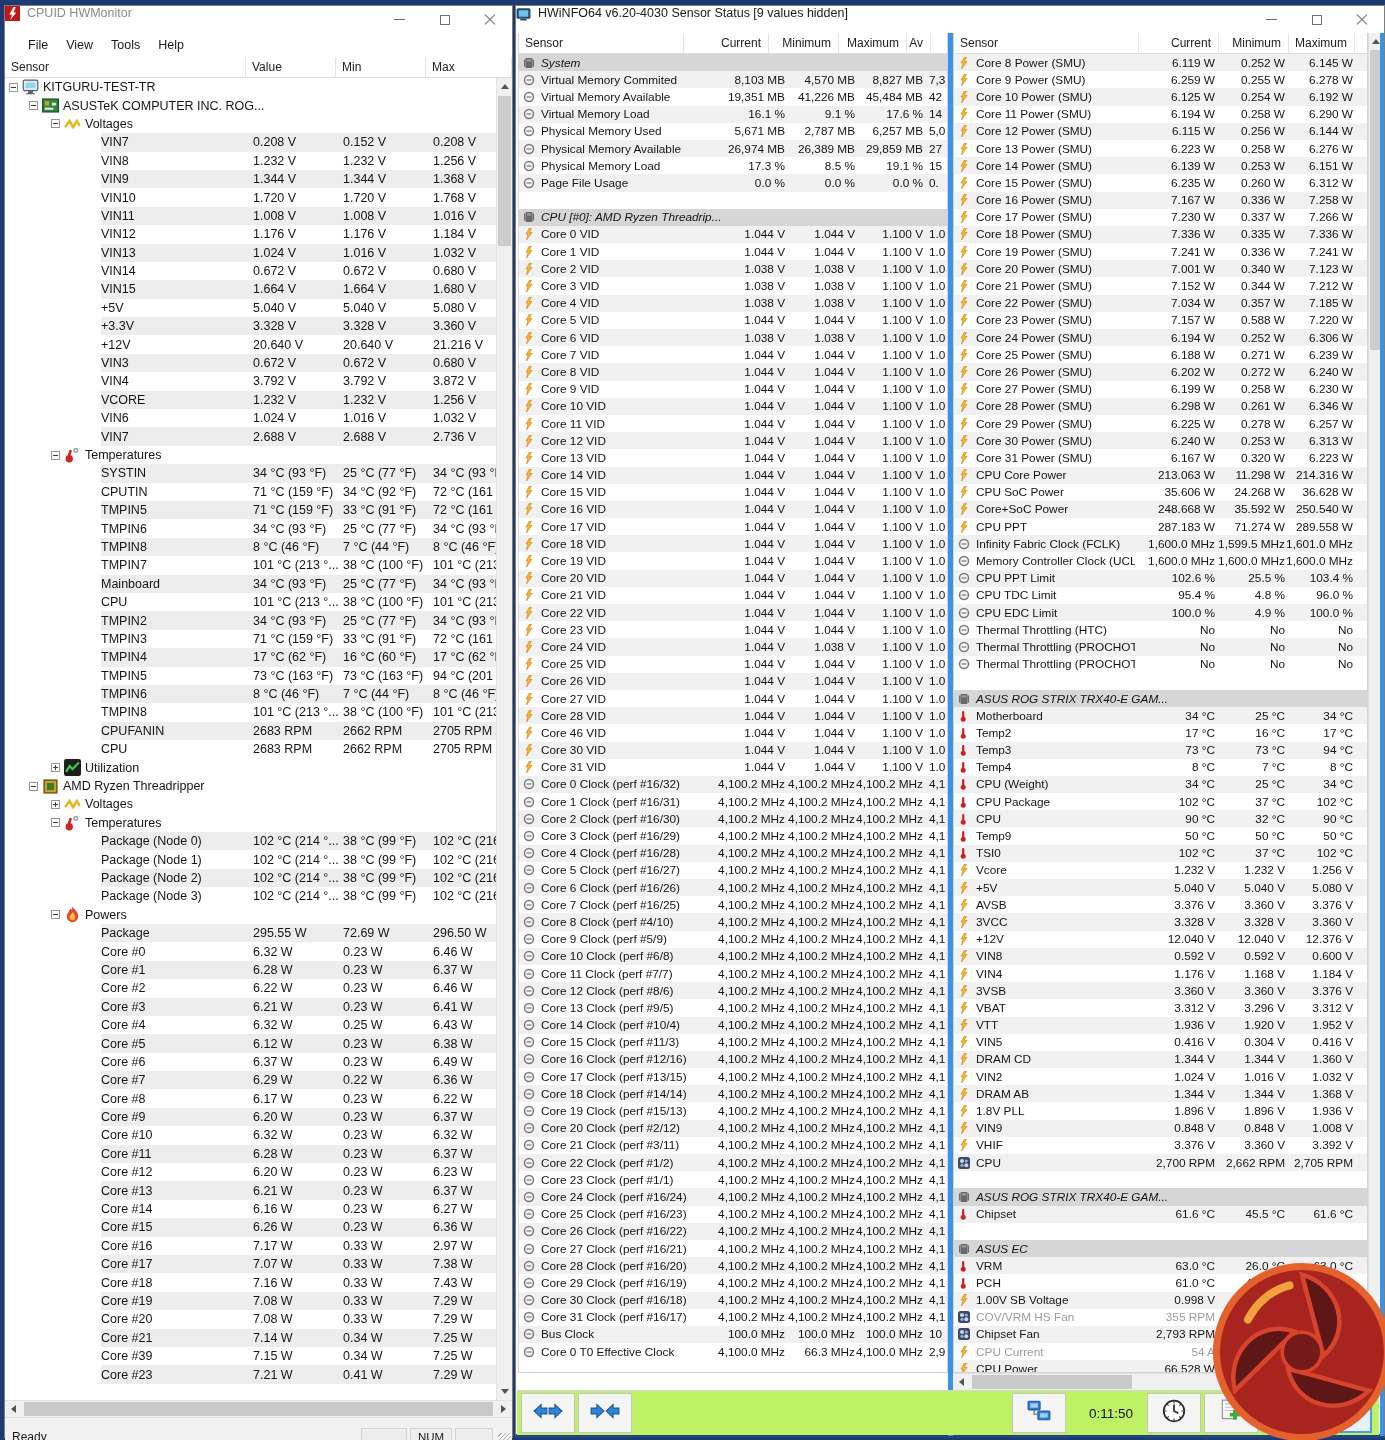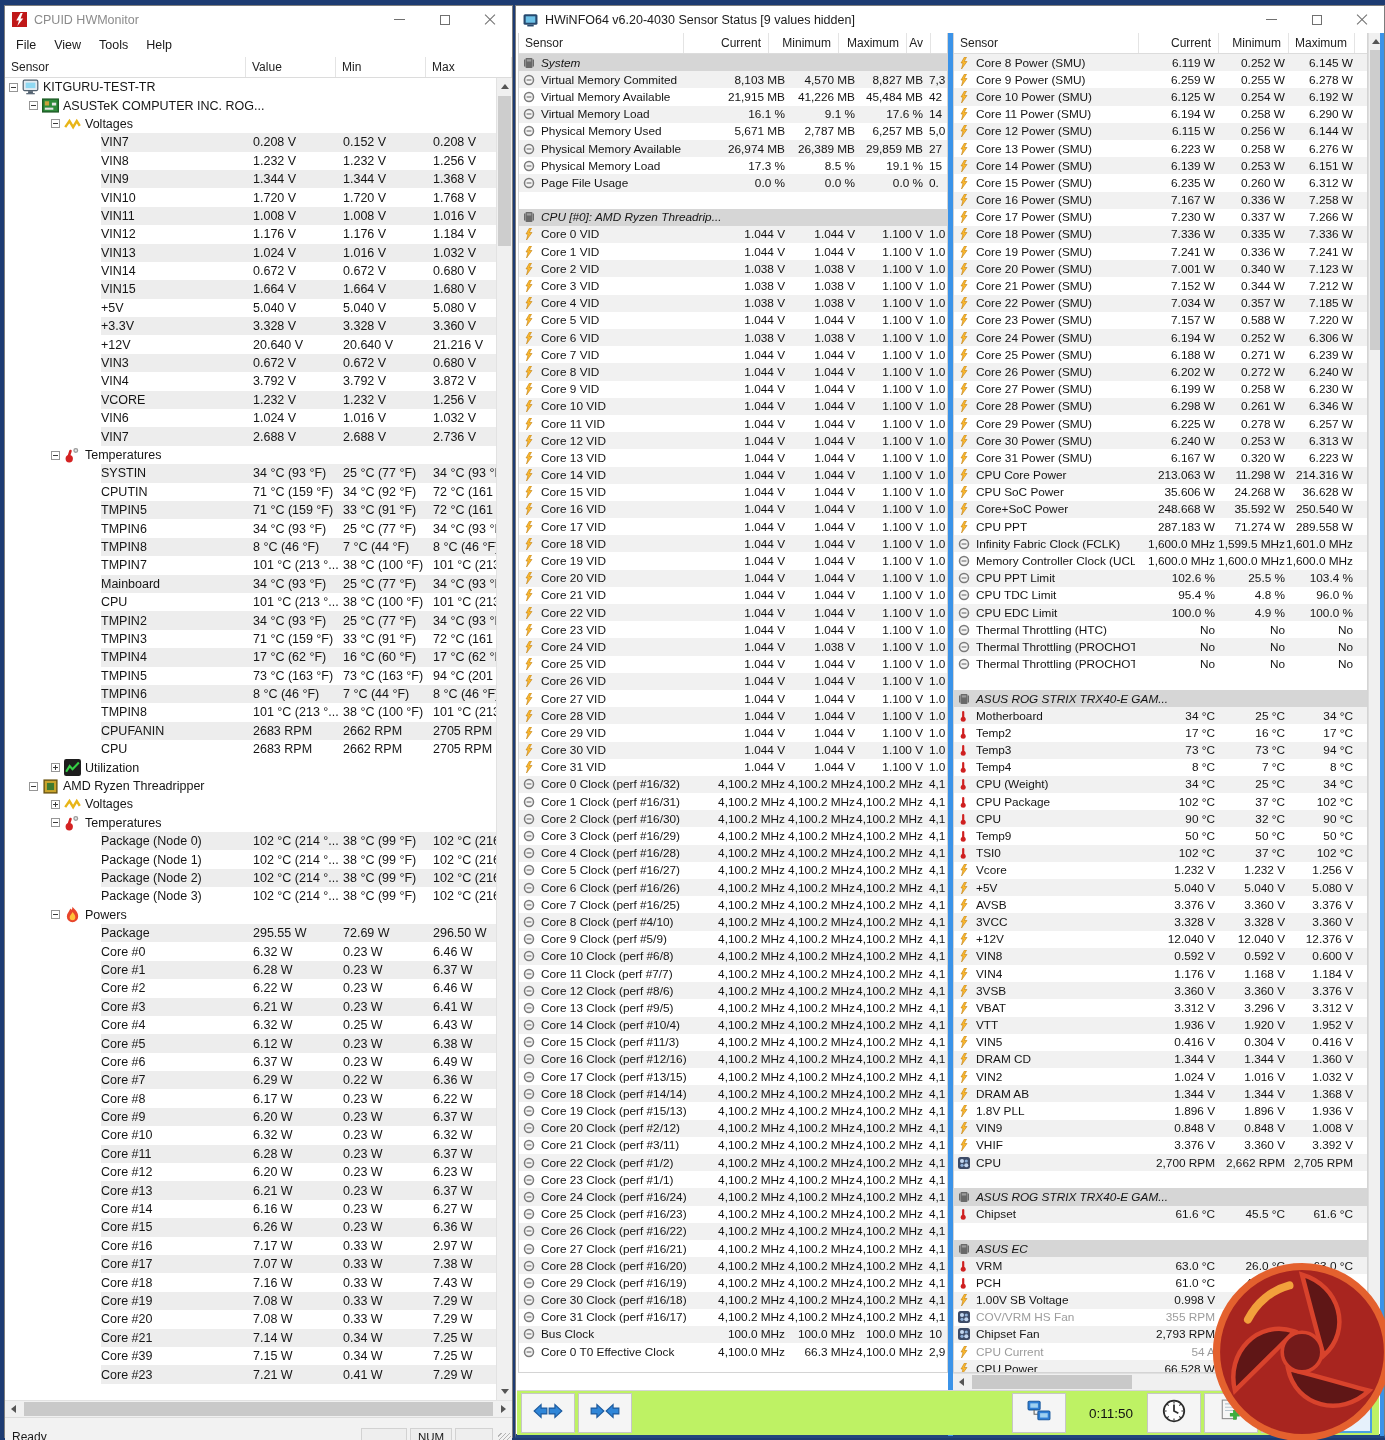--- a/index.html
+++ b/index.html
@@ -1,32 +1,32 @@
 <!DOCTYPE html>
 <html><head>
 <meta charset="utf-8">
 <style>
 *{margin:0;padding:0;box-sizing:border-box}
 html,body{width:1385px;height:1440px}
 body{position:relative;background:#1d3b72;font-family:"Liberation Sans","DejaVu Sans",sans-serif;overflow:hidden}
 .win{position:absolute;background:#fff;border:1px solid #7d7d7d}
 #hwm{left:4px;top:5px;width:509px;height:1433px}
 #hwi{left:515px;top:5px;width:870px;height:1433px;border-bottom:4px solid #21467e}
-.titlebar{height:27px;background:#fff;display:flex;align-items:center;padding-left:7px;gap:7px;position:relative}
+.titlebar{height:27px;background:#fff;display:flex;align-items:flex-start;gap:7px;position:relative}
 .title{font-size:12.5px;color:#1a1a1a;white-space:nowrap}
 #hwm .title{color:#8b8b8b}
 .appicon{width:15px;height:15px;flex:none;display:flex}
 .winbtns{position:absolute;right:0;top:0;height:100%;display:flex}
 .wbtn{width:45px;height:100%;display:flex;align-items:center;justify-content:center}
 .g-min{width:11px;height:1px;background:#707070}
 .g-max{width:10px;height:10px;border:1px solid #707070}
 .g-close{position:relative;width:12px;height:12px}
 .g-close::before,.g-close::after{content:"";position:absolute;left:-1px;top:5px;width:14px;height:1px;background:#707070}
 .g-close::before{transform:rotate(45deg)}.g-close::after{transform:rotate(-45deg)}
-.menubar{height:24px;display:flex;align-items:center;padding-left:2px;font-size:12.5px;background:#fff}
+.menubar{height:24px;display:flex;align-items:center;padding-left:14px;font-size:12.5px;background:#fff}
 .menu-item{padding:4px 9px;color:#1a1a1a}
 .hdr{display:flex;height:21px;background:#fff;border-bottom:1px solid #dcdcdc;font-size:12px;color:#222;align-items:stretch}
 .hcell{border-right:1px solid #e4e4e4;padding:3px 0 0 6px;white-space:nowrap;overflow:hidden;flex:none}
 .hcell.num{text-align:right;padding-right:7px;padding-left:0}
 .hwm-body{position:relative;height:1322px;overflow:hidden}
 #hwm-rows{width:491px;height:100%;overflow:hidden}
 .hwm-row{display:flex;align-items:center;height:18.4px;position:relative;font-size:12.5px;color:#151515;white-space:nowrap}
 .hwm-row.sh::before{content:"";position:absolute;left:96px;right:0;top:0;bottom:0;background:#ededed}
 .hwm-row>*{position:relative}
 .ind{flex:none}
@@ -742,21 +742,21 @@
           <span class="c av">7,3</span>
         </div>
         <div class="irow">
           <span class="ic">
             <svg viewBox="0 0 12 12">
               <circle cx="6" cy="6" r="4.5" fill="#f4f4f4" stroke="#7a7a7a" stroke-width="1.5"></circle>
               <rect x="3.6" y="5.4" width="4.8" height="1.2" fill="#7a7a7a"></rect>
             </svg>
           </span>
           <span class="lbl">Virtual Memory Available</span>
-          <span class="c cur">21,915 MB</span>
+          <span class="c cur">19,351 MB</span>
           <span class="c mn">41,226 MB</span>
           <span class="c mx">45,484 MB</span>
           <span class="c av">42</span>
         </div>
         <div class="irow sh">
           <span class="ic">
             <svg viewBox="0 0 12 12">
               <circle cx="6" cy="6" r="4.5" fill="#f4f4f4" stroke="#7a7a7a" stroke-width="1.5"></circle>
               <rect x="3.6" y="5.4" width="4.8" height="1.2" fill="#7a7a7a"></rect>
             </svg>
@@ -1178,21 +1178,21 @@
           <span class="c mn">1.044 V</span>
           <span class="c mx">1.100 V</span>
           <span class="c av">1.0</span>
         </div>
         <div class="irow">
           <span class="ic">
             <svg viewBox="0 0 12 12">
               <path d="M6.5 0 L3 6 L5 6 L3.5 12 L9 4.5 L6.3 4.5 L8.5 0 Z" fill="#fdb92e" stroke="#c07f10" stroke-width="0.6"></path>
             </svg>
           </span>
-          <span class="lbl">Core 29 VID</span>
+          <span class="lbl">Core 46 VID</span>
           <span class="c cur">1.044 V</span>
           <span class="c mn">1.044 V</span>
           <span class="c mx">1.100 V</span>
           <span class="c av">1.0</span>
         </div>
         <div class="irow sh">
           <span class="ic">
             <svg viewBox="0 0 12 12">
               <path d="M6.5 0 L3 6 L5 6 L3.5 12 L9 4.5 L6.3 4.5 L8.5 0 Z" fill="#fdb92e" stroke="#c07f10" stroke-width="0.6"></path>
             </svg>

